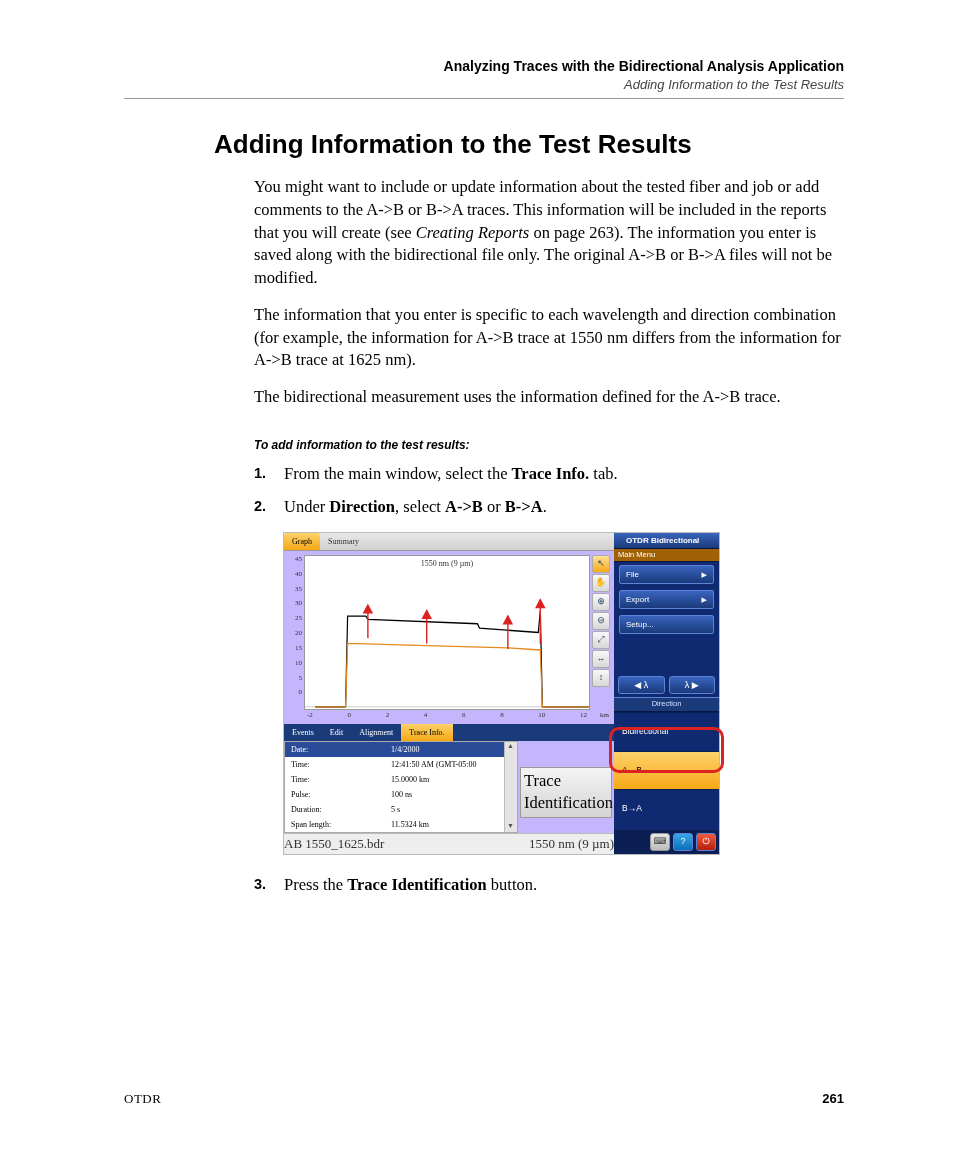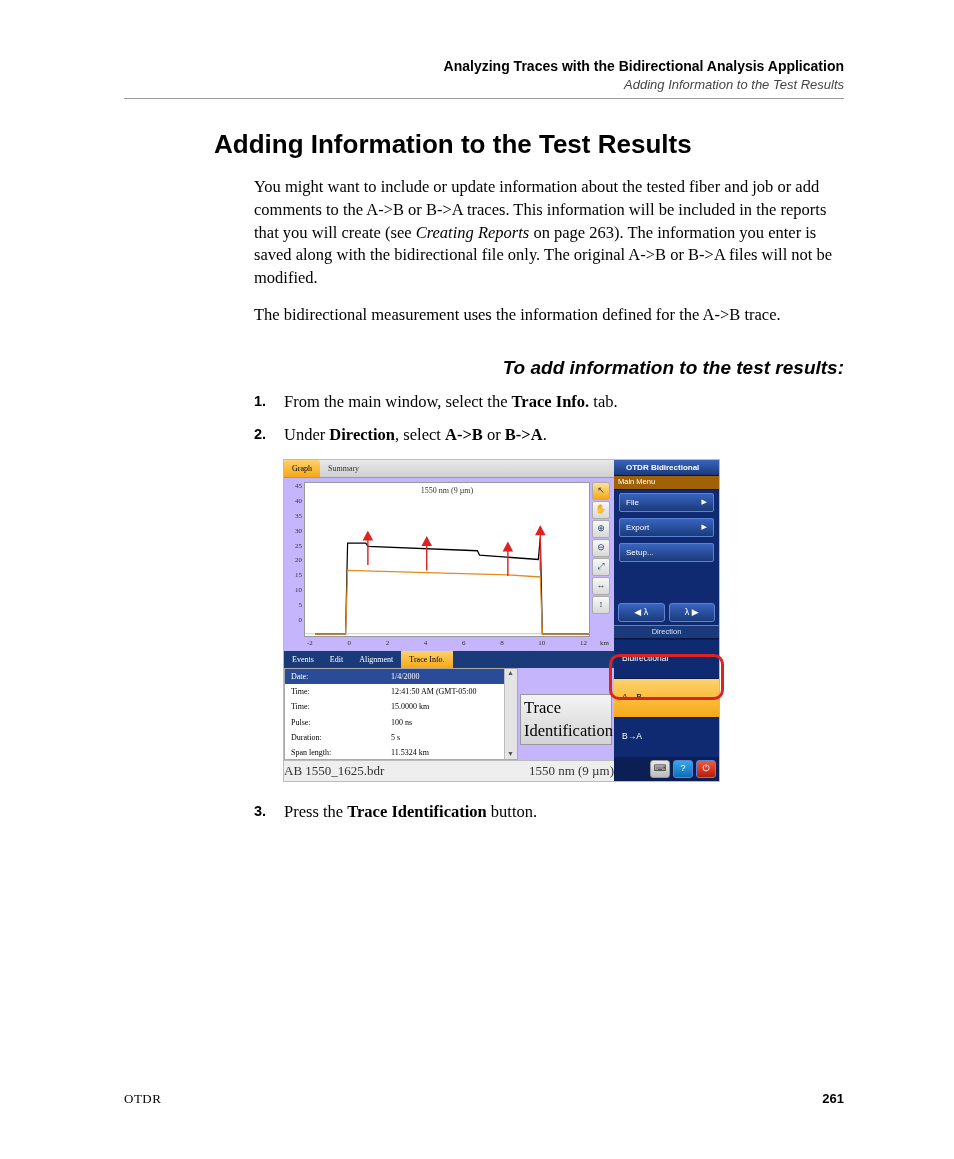--- a/index.html
+++ b/index.html
@@ -46,23 +46,22 @@
     font-size: 16.5px;
     line-height: 1.38;
   }
   .body-text p { margin: 0 0 14px 0; }
   .italic { font-style: italic; }
   .bold { font-weight: bold; }
   .task {
     font-family: Verdana, Arial, sans-serif;
     font-weight: bold;
     font-style: italic;
-    font-size: 19px;
+    font-size: 12px;
     margin: 28px 0 10px 0;
-    text-align: right;
   }
   ol.steps { list-style: none; padding: 0; margin: 0; }
   ol.steps > li {
     position: relative;
     padding-left: 30px;
     margin-bottom: 10px;
     font-size: 16.5px;
     line-height: 1.38;
   }
   ol.steps > li .num {
@@ -298,20 +297,21 @@
     <div class="hdr-sec">Adding Information to the Test Results</div>
   </div>
   <div class="hdr-rule"></div>
 
   <h1 class="sec-title">Adding Information to the Test Results</h1>
 
   <div class="body-text">
     <p>
       <span>You might want to include or update information about the tested fiber and job or add comments to the A-&gt;B or B-&gt;A traces. This information will be included in the reports that you will create (see </span><span class="italic">Creating Reports</span><span> on page 263). The information you enter is saved along with the bidirectional file only. The original A-&gt;B or B-&gt;A files will not be modified.</span>
     </p>
+    <p>The information that you enter is specific to each wavelength and direction combination (for example, the information for A-&gt;B trace at 1550 nm differs from the information for A-&gt;B trace at 1625 nm).</p>
     <p>The bidirectional measurement uses the information defined for the A-&gt;B trace.</p>
 
     <div class="task">To add information to the test results:</div>
 
     <ol class="steps">
       <li>
         <span class="num">1.</span>
         <span>From the main window, select the </span><span class="bold">Trace Info.</span><span> tab.</span>
       </li>
       <li>

